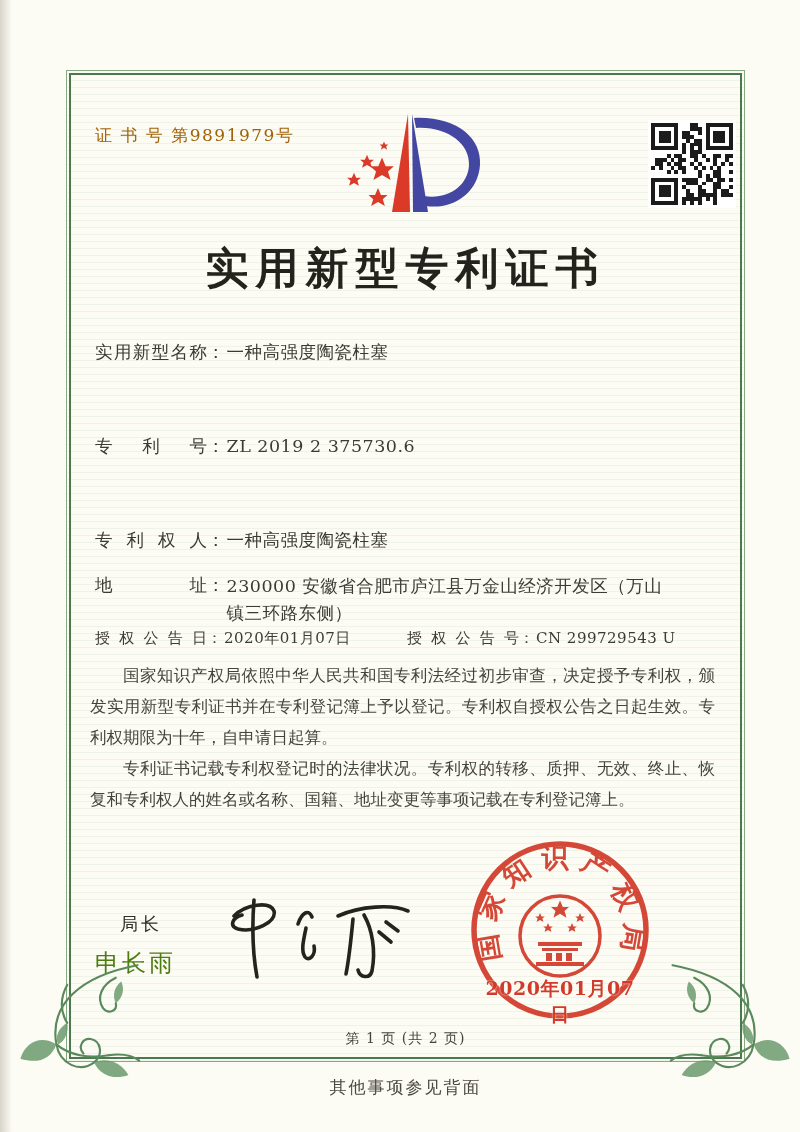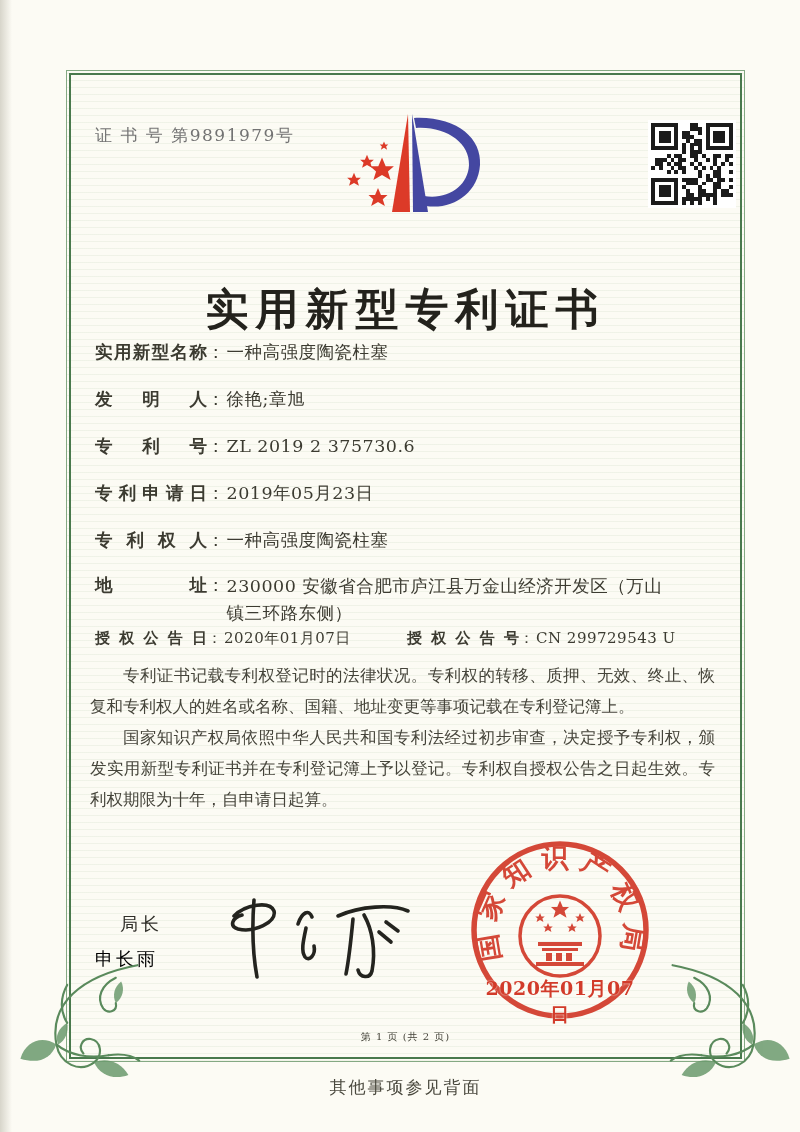--- a/index.html
+++ b/index.html
@@ -31,59 +31,59 @@
         rgba(130,165,120,.10) 0px, rgba(130,165,120,.10) 1px,
         rgba(0,0,0,0) 1px, rgba(0,0,0,0) 7px);
   }
   .frame::before{
     content:"";position:absolute;inset:2px;border:2px solid var(--frame-green-dark);
   }
   .corner-orn{position:absolute;z-index:4;}
   .corner-orn.right{transform:scaleX(-1);}
   
   .cert-no{
-    position:absolute;left:95px;top:124px;font-size:17px;color:#737373;
+    position:absolute;left:95px;top:124px;font-size:17px;color:#a16207;
     letter-spacing:1.5px;
   }
   .logo{position:absolute;left:334px;top:110px;width:152px;height:106px;}
   .qr{position:absolute;left:648px;top:120px;width:88px;height:88px;background:#fff;padding:3px;}
   .qr svg{width:100%;height:100%;display:block;}
   
   .doc-title{
     position:absolute;left:66px;top:240px;width:679px;text-align:center;
-    font-size:43px;font-weight:600;color:#23221c;letter-spacing:7px;margin-top:41px;
+    font-size:43px;font-weight:600;color:#23221c;letter-spacing:7px;
   }
   
   .field{position:absolute;left:95px;font-size:17.5px;color:var(--ink);white-space:nowrap;}
-  .f-label{display:inline-block;width:112px;text-align:justify;text-align-last:justify;font-weight:bold;}
+  .f-label{display:inline-block;width:112px;text-align:justify;text-align-last:justify;}
   .f-colon{display:inline-block;margin-right:2px;}
   .f-value{letter-spacing:.5px;}
   .f-value.addr{display:inline-block;width:446px;white-space:normal;vertical-align:top;line-height:1.55;}
   .grant-pair{position:absolute;font-size:15px;color:var(--ink);white-space:nowrap;}
   
   .body-text{
     position:absolute;left:90px;top:660px;width:625px;
     font-size:16.5px;line-height:31px;color:#45443a;text-align:justify;
   }
   .body-text p{text-indent:2em;}
   
   .sig-title{position:absolute;left:95px;top:912px;font-size:18px;color:#2f2e28;letter-spacing:3px;font-family:"Liberation Sans","DejaVu Sans",sans-serif;margin-left:25px;}
-  .sig-name{position:absolute;left:95px;top:947px;font-size:18px;color:#000000;letter-spacing:3px;font-family:"Liberation Sans","DejaVu Sans",sans-serif;}
+  .sig-name{position:absolute;left:95px;top:947px;font-size:24px;color:#4d7c0f;letter-spacing:3px;font-family:"Liberation Sans","DejaVu Sans",sans-serif;}
   .sig-script{position:absolute;left:212px;top:884px;}
   
   .seal{position:absolute;left:468px;top:838px;width:184px;height:184px;opacity:.93;}
   .seal-date{
     position:absolute;left:480px;top:976px;width:160px;text-align:center;
     font-size:19px;font-weight:700;color:var(--seal-red);letter-spacing:.5px;z-index:3;
     text-shadow:0 0 2px #fcfbf4;
   }
   
   .page-indicator{
     position:absolute;left:66px;top:1030px;width:679px;text-align:center;
-    font-size:10px;color:#45443a;letter-spacing:1px;
+    font-size:14px;color:#45443a;letter-spacing:1px;
   }
   .reverse-note{
     position:absolute;left:66px;top:1076px;width:679px;text-align:center;
     font-size:17px;color:#4a493e;letter-spacing:2px;
   }
 </style>
 </head>
 <body>
 
 <div class="page">
@@ -279,46 +279,40 @@
           <rect x="16" y="20" width="1" height="1"></rect>
         </g>
       </svg>
   </div>
 
   <div class="doc-title">实用新型专利证书</div>
 
   <div class="field" style="top:340px">
     <span class="f-label">实用新型名称</span><span class="f-colon">：</span><span class="f-value">一种高强度陶瓷柱塞</span>
   </div>
-  <div class="field" style="top:387px">
-    <span class="f-label">发明人</span><span class="f-colon">：</span><span class="f-value">徐艳;章旭</span>
-  </div>
   <div class="field" style="top:434px">
     <span class="f-label">专利号</span><span class="f-colon">：</span><span class="f-value">ZL 2019 2 375730.6</span>
   </div>
-  <div class="field" style="top:481px">
-    <span class="f-label">专利申请日</span><span class="f-colon">：</span><span class="f-value">2019年05月23日</span>
-  </div>
   <div class="field" style="top:528px">
     <span class="f-label">专利权人</span><span class="f-colon">：</span><span class="f-value">一种高强度陶瓷柱塞</span>
   </div>
   <div class="field" style="top:573px">
     <span class="f-label">地址</span><span class="f-colon">：</span><span class="f-value addr">230000 安徽省合肥市庐江县万金山经济开发区（万山镇三环路东侧）</span>
   </div>
 
   <div class="grant-pair" style="left:95px;top:629px">
     <span class="f-label">授权公告日</span><span class="f-colon">：</span><span class="f-value">2020年01月07日</span>
   </div>
   <div class="grant-pair" style="left:407px;top:629px">
     <span class="f-label">授权公告号</span><span class="f-colon">：</span><span class="f-value">CN 299729543 U</span>
   </div>
 
   <div class="body-text">
+    <p>国家知识产权局依照中华人民共和国专利法经过初步审查，决定授予专利权，颁发实用新型专利证书并在专利登记簿上予以登记。专利权自授权公告之日起生效。专利权期限为十年，自申请日起算。</p>
     <p>专利证书记载专利权登记时的法律状况。专利权的转移、质押、无效、终止、恢复和专利权人的姓名或名称、国籍、地址变更等事项记载在专利登记簿上。</p>
-    <p>国家知识产权局依照中华人民共和国专利法经过初步审查，决定授予专利权，颁发实用新型专利证书并在专利登记簿上予以登记。专利权自授权公告之日起生效。专利权期限为十年，自申请日起算。</p>
   </div>
 
   <div class="sig-title">局长</div>
   <div class="sig-name">申长雨</div>
   <svg class="sig-script" width="210" height="100" viewBox="0 0 210 100">
     <g fill="none" stroke="#24241f" stroke-width="3.6" stroke-linecap="round" stroke-linejoin="round">
       <path d="M42,16 C40,42 40,66 45,93"></path>
       <path d="M22,32 C34,20 58,17 62,27 C65,38 42,49 26,45 C17,42 20,34 30,31"></path>
       <path d="M86,40 C90,28 97,25 100,33"></path>
       <path d="M94,44 C91,58 89,67 93,73 C97,78 104,71 102,62"></path>

